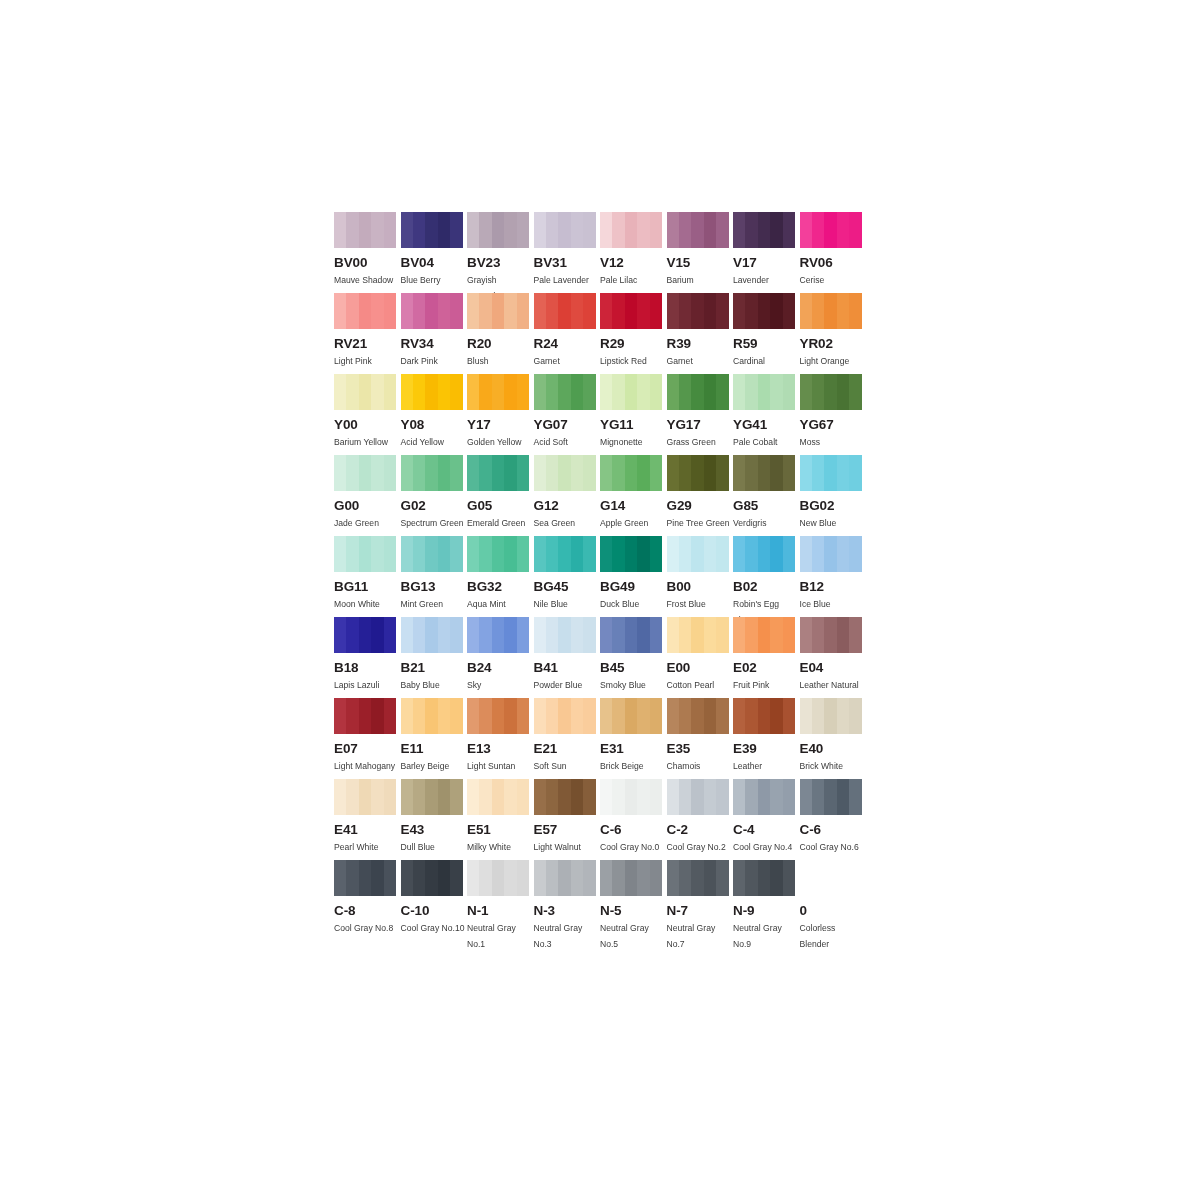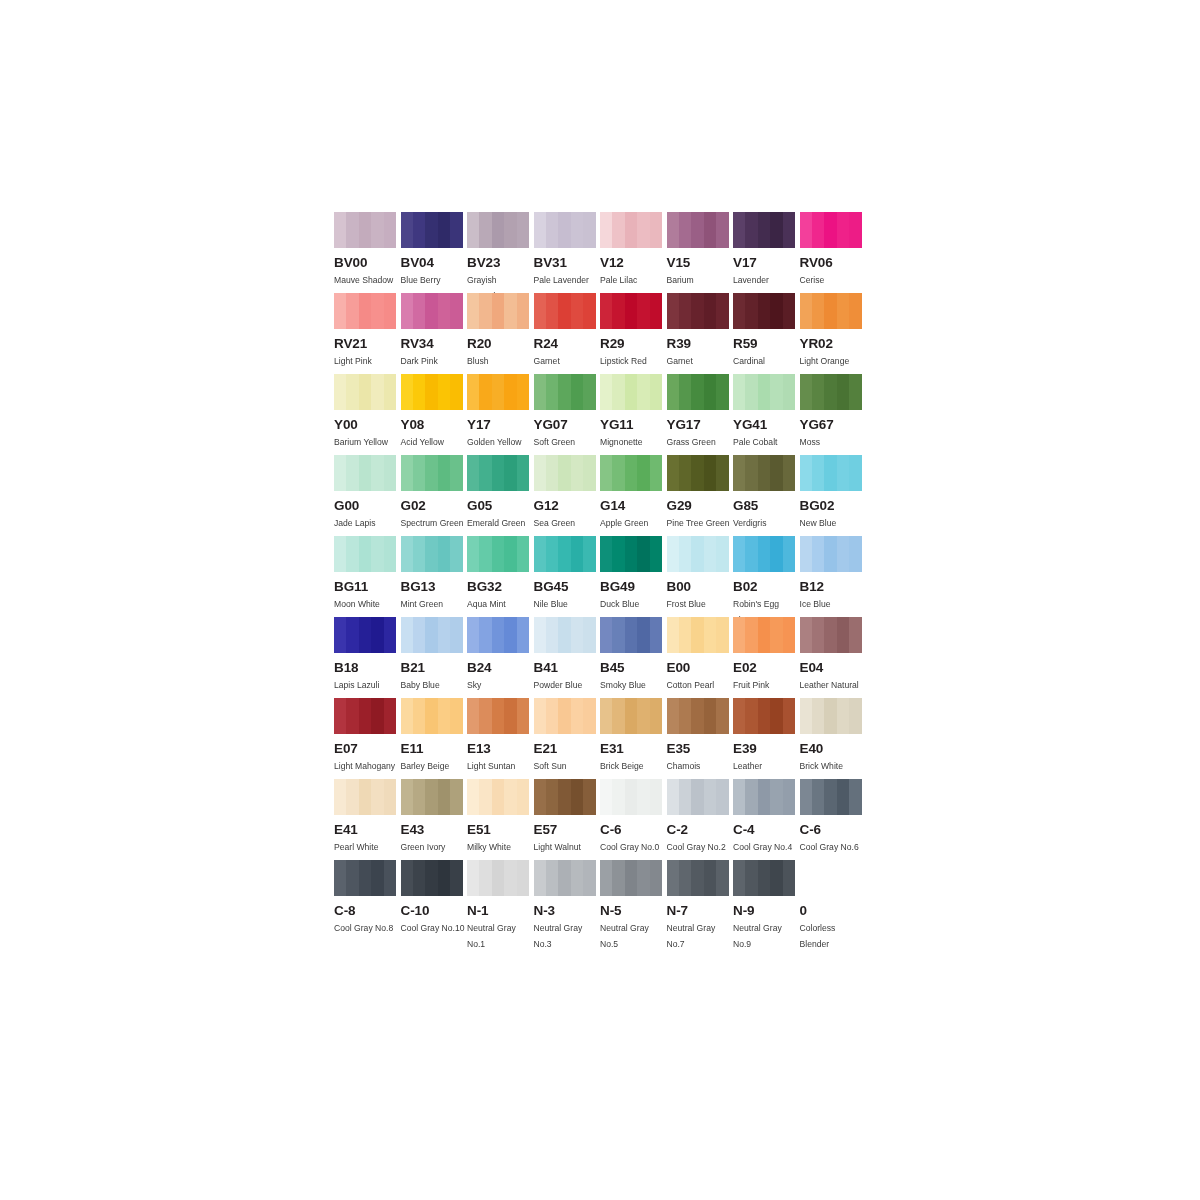--- a/index.html
+++ b/index.html
@@ -379,21 +379,21 @@
             <div class="chip-bands">
               <i style="background: rgb(130, 189, 126);"></i>
               <i style="background: rgb(111, 180, 110);"></i>
               <i style="background: rgb(93, 167, 92);"></i>
               <i style="background: rgb(79, 157, 80);"></i>
               <i style="background: rgb(90, 163, 89);"></i>
             </div>
           </div>
           <div class="swatch-code">YG07</div>
           <div class="swatch-name">
-            <span>Soft Green</span>
+            <span>Acid Soft</span>
           </div>
         </div>
         <div class="swatch-cell">
           <div class="swatch-chip" style="background: rgb(216, 236, 182);">
             <div class="chip-bands">
               <i style="background: rgb(228, 242, 202);"></i>
               <i style="background: rgb(219, 237, 188);"></i>
               <i style="background: rgb(207, 232, 168);"></i>
               <i style="background: rgb(216, 236, 182);"></i>
               <i style="background: rgb(210, 233, 173);"></i>
@@ -457,21 +457,21 @@
             <div class="chip-bands">
               <i style="background: rgb(211, 238, 224);"></i>
               <i style="background: rgb(199, 233, 216);"></i>
               <i style="background: rgb(185, 228, 206);"></i>
               <i style="background: rgb(195, 232, 213);"></i>
               <i style="background: rgb(189, 229, 209);"></i>
             </div>
           </div>
           <div class="swatch-code">G00</div>
           <div class="swatch-name">
-            <span>Jade Lapis</span>
+            <span>Jade Green</span>
           </div>
         </div>
         <div class="swatch-cell">
           <div class="swatch-chip" style="background: rgb(121, 200, 150);">
             <div class="chip-bands">
               <i style="background: rgb(143, 211, 167);"></i>
               <i style="background: rgb(126, 203, 155);"></i>
               <i style="background: rgb(108, 194, 140);"></i>
               <i style="background: rgb(93, 187, 129);"></i>
               <i style="background: rgb(106, 193, 139);"></i>
@@ -960,21 +960,21 @@
             <div class="chip-bands">
               <i style="background: rgb(192, 180, 144);"></i>
               <i style="background: rgb(182, 169, 132);"></i>
               <i style="background: rgb(169, 156, 118);"></i>
               <i style="background: rgb(159, 146, 108);"></i>
               <i style="background: rgb(174, 161, 123);"></i>
             </div>
           </div>
           <div class="swatch-code">E43</div>
           <div class="swatch-name">
-            <span>Green Ivory</span>
+            <span>Dull Blue</span>
           </div>
         </div>
         <div class="swatch-cell">
           <div class="swatch-chip" style="background: rgb(250, 227, 192);">
             <div class="chip-bands">
               <i style="background: rgb(252, 236, 210);"></i>
               <i style="background: rgb(250, 229, 198);"></i>
               <i style="background: rgb(248, 218, 178);"></i>
               <i style="background: rgb(250, 226, 191);"></i>
               <i style="background: rgb(249, 223, 185);"></i>

